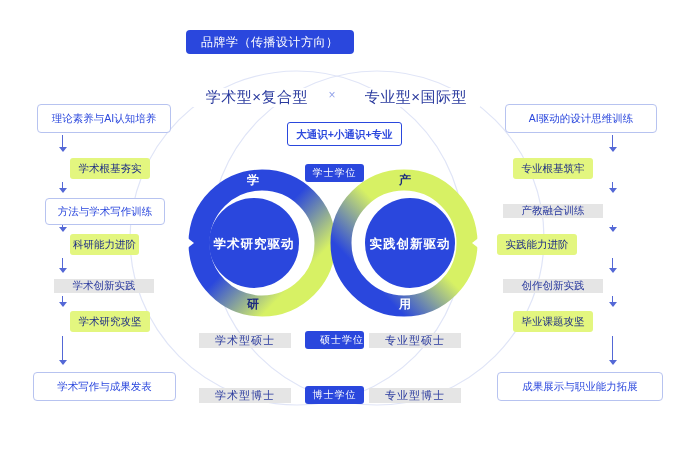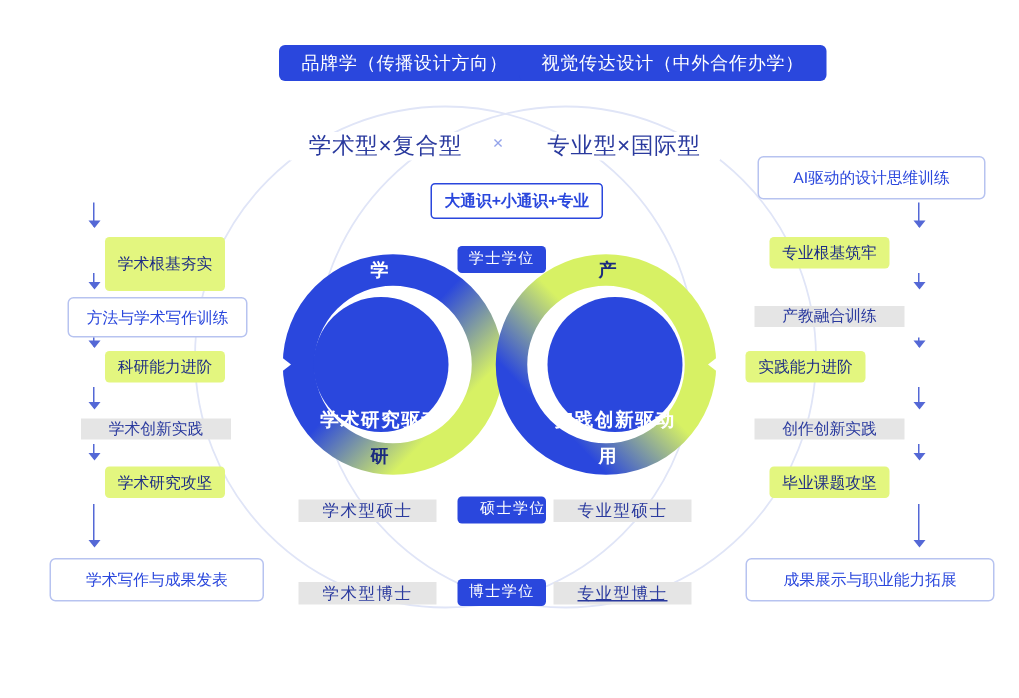--- a/index.html
+++ b/index.html
@@ -16,21 +16,21 @@
         color:#fff;font-size:10px;border-radius:3px;letter-spacing:1px;}
   .box-outline{position:absolute;border:1px solid #B7C3F0;border-radius:4px;background:#fff;color:#2A47DD;
         font-size:10.5px;display:flex;align-items:center;justify-content:center;white-space:nowrap;}
   .box-lime{position:absolute;background:#E3F67F;border-radius:3px;color:#1E2D85;font-size:10.5px;
         display:flex;align-items:center;justify-content:center;white-space:nowrap;}
   .txt-plain{position:absolute;color:#2A3A9E;font-size:10.5px;text-align:center;background:#e5e5e5;white-space:nowrap;}
   .row-label{position:absolute;width:92px;text-align:center;font-size:11px;color:#2A3A9E;background:#e5e5e5;letter-spacing:1px;}
   .chip{position:absolute;width:18px;height:14px;line-height:14px;text-align:center;font-size:12px;font-weight:bold;}
   .chip.light{color:#ffffff;}
   .chip.dark{color:#1C2B7E;}
-  .drive-label{position:absolute;width:100px;text-align:center;color:#fff;font-weight:bold;font-size:12.5px;letter-spacing:1px;margin-top:36px;}
+  .drive-label{position:absolute;width:100px;text-align:center;color:#fff;font-weight:bold;font-size:12.5px;letter-spacing:1px;}
   .arrow-v{position:absolute;width:0;border-left:1px solid #5468D6;}
   .arrow-v::after{content:"";position:absolute;left:-4px;bottom:-5px;width:0;height:0;
         border:4px solid transparent;border-top:5px solid #5468D6;}
 </style>
 </head>
 <body>
 
 <div class="stage">
 
   <svg class="abs" style="left:0;top:0;" width="679" height="465" viewBox="0 0 679 465">
@@ -54,21 +54,20 @@
     <line x1="361" y1="205" x2="305" y2="281" stroke="#C9D2F0" stroke-width="1" stroke-dasharray="3 3"></line>
     <circle cx="262" cy="243" r="63" fill="none" stroke="url(#gL)" stroke-width="21"></circle>
     <circle cx="404" cy="243" r="63" fill="none" stroke="url(#gR)" stroke-width="21"></circle>
     <path d="M185 236 L194 243 L185 250 Z" fill="#ffffff"></path>
     <path d="M481 236 L472 243 L481 250 Z" fill="#ffffff"></path>
     <circle cx="254" cy="243" r="45" fill="#2A47DD"></circle>
     <circle cx="410" cy="243" r="45" fill="#2A47DD"></circle>
   </svg>
 
   <div class="pill" style="left:186px;top:30px;">品牌学（传播设计方向）</div>
-  <div class="pill" style="left:346px;top:30px;">视觉传达设计（中外合作办学）</div>
 
   <div class="type-label" style="left:193px;top:88px;">学术型×复合型</div>
   <div class="cross-mark" style="left:322px;top:88px;">×</div>
   <div class="type-label" style="left:352px;top:88px;">专业型×国际型</div>
 
   <div class="curriculum">大通识+小通识+专业</div>
   <div class="badge" style="left:305px;top:164px;">学士学位</div>
 
   <div class="chip light" style="left:244px;top:173px;">学</div>
   <div class="chip dark" style="left:396px;top:173px;">产</div>
@@ -77,25 +76,26 @@
 
   <div class="drive-label" style="left:204px;top:236px;">学术研究驱动</div>
   <div class="drive-label" style="left:360px;top:236px;">实践创新驱动</div>
 
   <div class="row-label" style="left:199px;top:333px;">学术型硕士</div>
   <div class="badge" style="left:305px;top:331px;text-align:right;">硕士学位</div>
   <div class="row-label" style="left:369px;top:333px;">专业型硕士</div>
 
   <div class="row-label" style="left:199px;top:388px;">学术型博士</div>
   <div class="badge" style="left:305px;top:386px;">博士学位</div>
-  <div class="row-label" style="left:369px;top:388px;text-decoration:underline;">专业型博士</div>
+  <div class="row-label" style="left:369px;top:388px;">专业型博士</div>
 
-  <div class="box-lime" style="left:70px;top:158px;width:80px;height:36px;">学术根基夯实</div>
+  <div class="box-outline" style="left:37px;top:104px;width:132px;height:27px;">理论素养与AI认知培养</div>
+  <div class="box-lime" style="left:70px;top:158px;width:80px;height:21px;">学术根基夯实</div>
   <div class="box-outline" style="left:45px;top:198px;width:118px;height:25px;">方法与学术写作训练</div>
-  <div class="box-lime" style="left:70px;top:234px;width:80px;height:21px;font-family:Liberation Mono, monospace;">科研能力进阶</div>
+  <div class="box-lime" style="left:70px;top:234px;width:69px;height:21px;font-family:Liberation Mono, monospace;">科研能力进阶</div>
   <div class="txt-plain" style="left:54px;top:279px;width:100px;">学术创新实践</div>
   <div class="box-lime" style="left:70px;top:311px;width:80px;height:21px;">学术研究攻坚</div>
   <div class="box-outline" style="left:33px;top:372px;width:141px;height:27px;">学术写作与成果发表</div>
 
   <div class="box-outline" style="left:505px;top:104px;width:150px;height:27px;">AI驱动的设计思维训练</div>
   <div class="box-lime" style="left:513px;top:158px;width:80px;height:21px;">专业根基筑牢</div>
   <div class="txt-plain" style="left:503px;top:204px;width:100px;">产教融合训练</div>
   <div class="box-lime" style="left:497px;top:234px;width:80px;height:21px;">实践能力进阶</div>
   <div class="txt-plain" style="left:503px;top:279px;width:100px;">创作创新实践</div>
   <div class="box-lime" style="left:513px;top:311px;width:80px;height:21px;">毕业课题攻坚</div>

